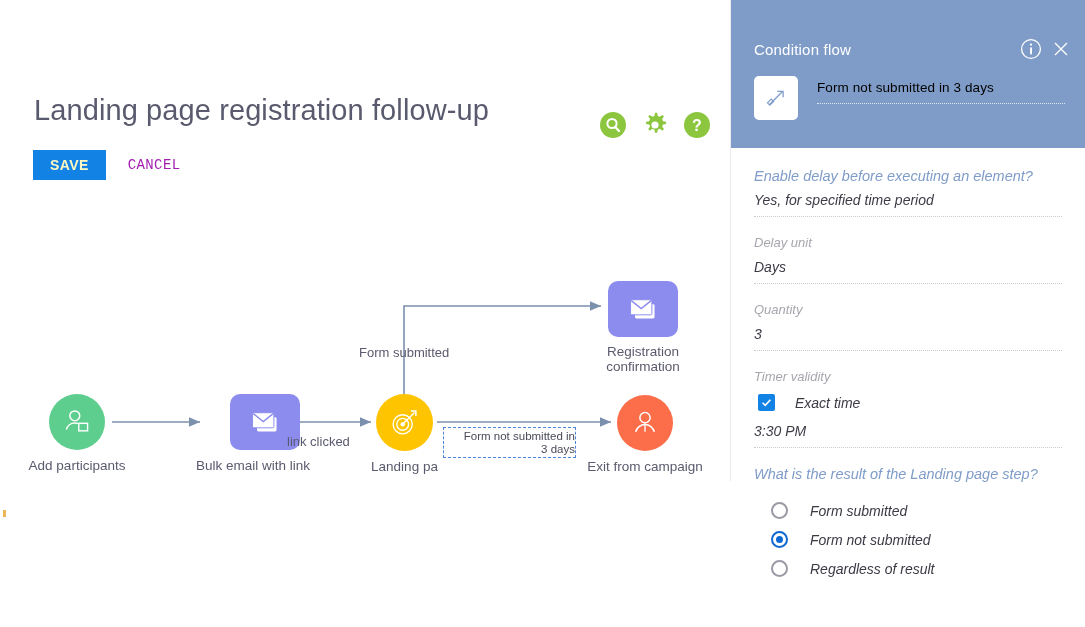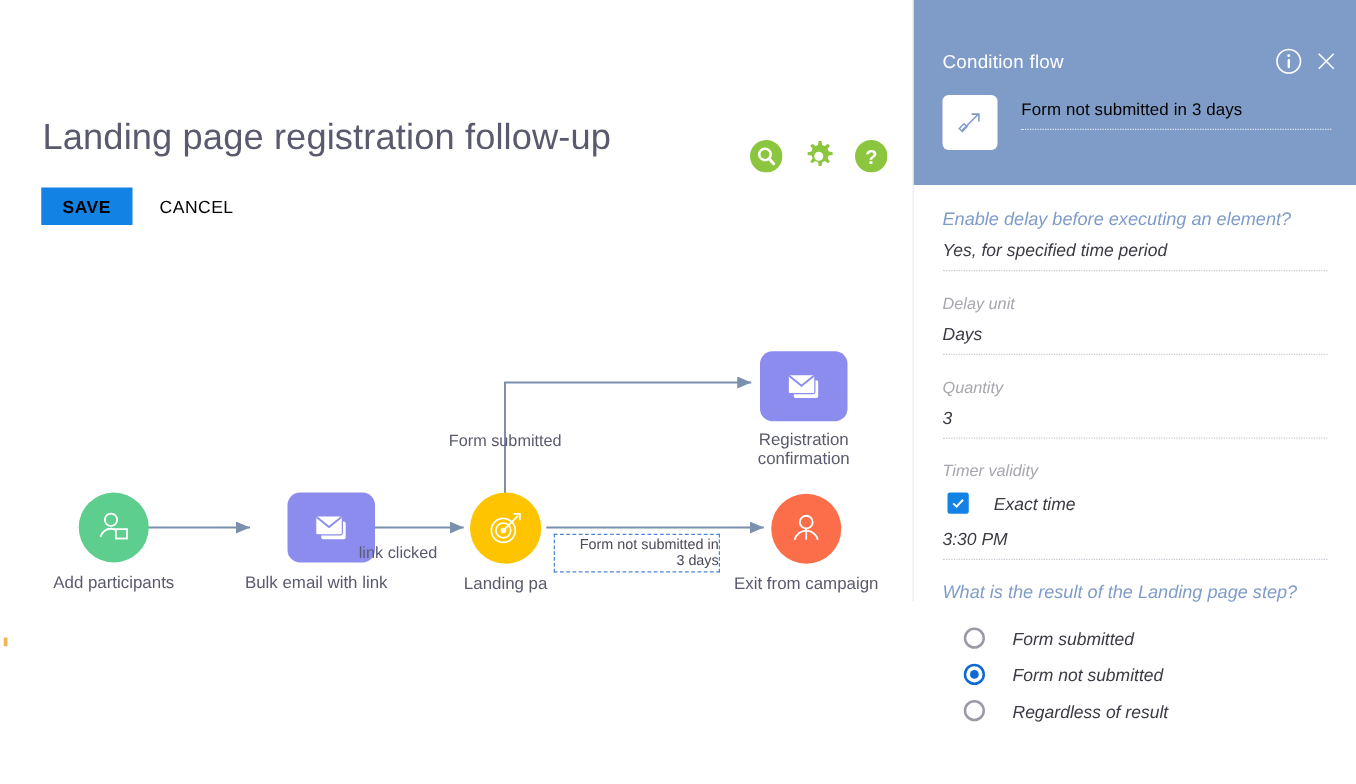--- a/index.html
+++ b/index.html
@@ -19,28 +19,28 @@
     position: absolute; left: 34px; top: 54px;
     font-size: 29px; font-weight: 400; color: #5a5a6e;
     letter-spacing: 0.1px; white-space: nowrap;
   }
 
   #toolbar { position: absolute; left: 600px; top: 72px; display: flex; gap: 16px; align-items: center; }
   .tool-icon { width: 26px; height: 26px; display: block; cursor: pointer; }
 
   #actions { position: absolute; left: 33px; top: 110px; display: flex; align-items: center; gap: 22px; }
   #save-btn {
-    background: #1282e4; color: #000000; border: none;
+    background: #1282e4; color: #fef9c3; border: none;
     font-family: "Liberation Sans", sans-serif;
     font-size: 14px; font-weight: 700; letter-spacing: .4px;
     padding: 8px 17px 8px 17px; cursor: pointer; line-height: 1;
   }
   #cancel-btn {
-    background: none; border: none; color: #000000;
-    font-family: Liberation Sans, sans-serif;
+    background: none; border: none; color: #a21caf;
+    font-family: Liberation Mono, monospace;
     font-size: 14px; letter-spacing: .4px; cursor: pointer; padding: 0;
   }
 
   #flow { position: absolute; left: 0; top: 0; width: 730px; height: 627px; }
 
   .node { position: absolute; }
   .node-shape { display: flex; align-items: center; justify-content: center; }
   .circle { border-radius: 50%; }
   .rounded { border-radius: 10px; }
   .node-label {
@@ -155,21 +155,21 @@
 
       <line x1="112" y1="382" x2="200" y2="382" stroke="#7b90ad" stroke-width="1.6" marker-end="url(#arrow)"></line>
 
       <line x1="277" y1="382" x2="371" y2="382" stroke="#7b90ad" stroke-width="1.6" marker-end="url(#arrow)"></line>
 
       <path d="M404,356 L404,266 L601,266" fill="none" stroke="#7b90ad" stroke-width="1.6" marker-end="url(#arrow)"></path>
 
       <line x1="437" y1="382" x2="611" y2="382" stroke="#7b90ad" stroke-width="1.6" marker-end="url(#arrow)"></line>
     </svg>
 
-    <div class="node" style="left:63px; top:354px;">
+    <div class="node" style="left:49px; top:354px;">
       <div class="node-shape circle" style="width:56px;height:56px;background:#5ece8f;">
         <svg viewBox="0 0 34 34" width="30" height="30">
           <circle cx="14.5" cy="10" r="5.6" fill="none" stroke="#fff" stroke-width="1.7"></circle>
           <path d="M5 25.5 a9.8 9.8 0 0 1 19 0" fill="none" stroke="#fff" stroke-width="1.7"></path>
           <rect x="19" y="18.5" width="10" height="8.5" fill="#5ece8f" stroke="#fff" stroke-width="1.6"></rect>
         </svg>
       </div>
       <div class="node-label" style="top:64px;">Add participants</div>
     </div>
 

